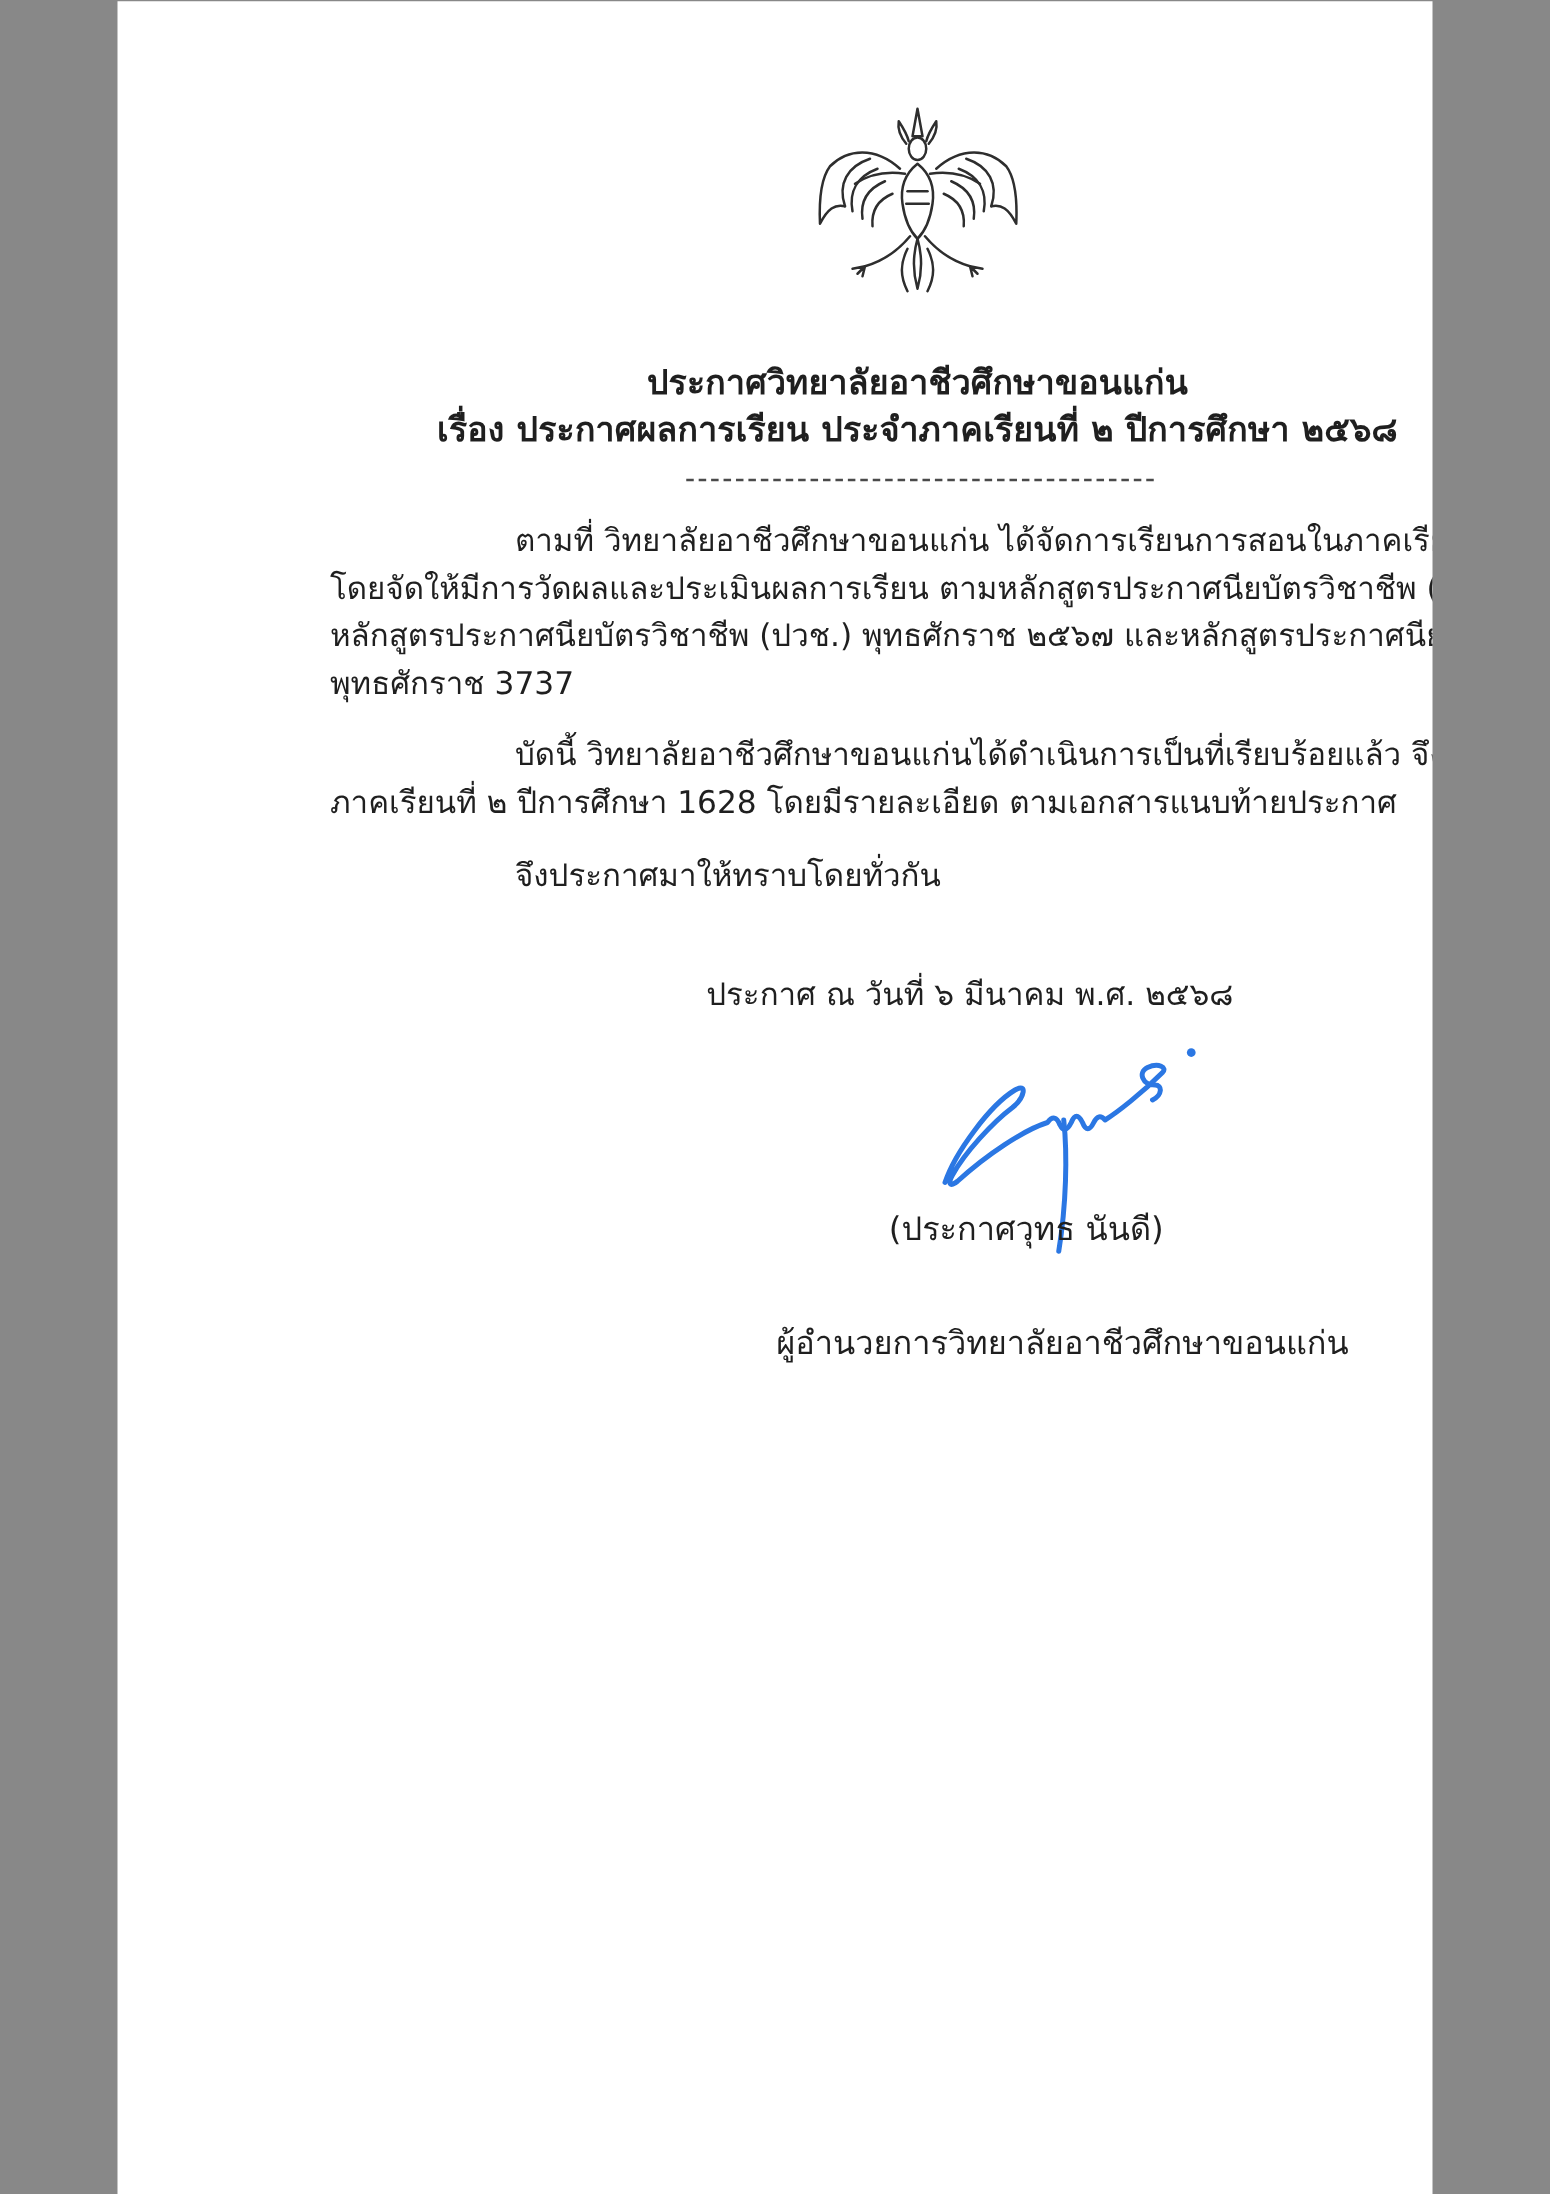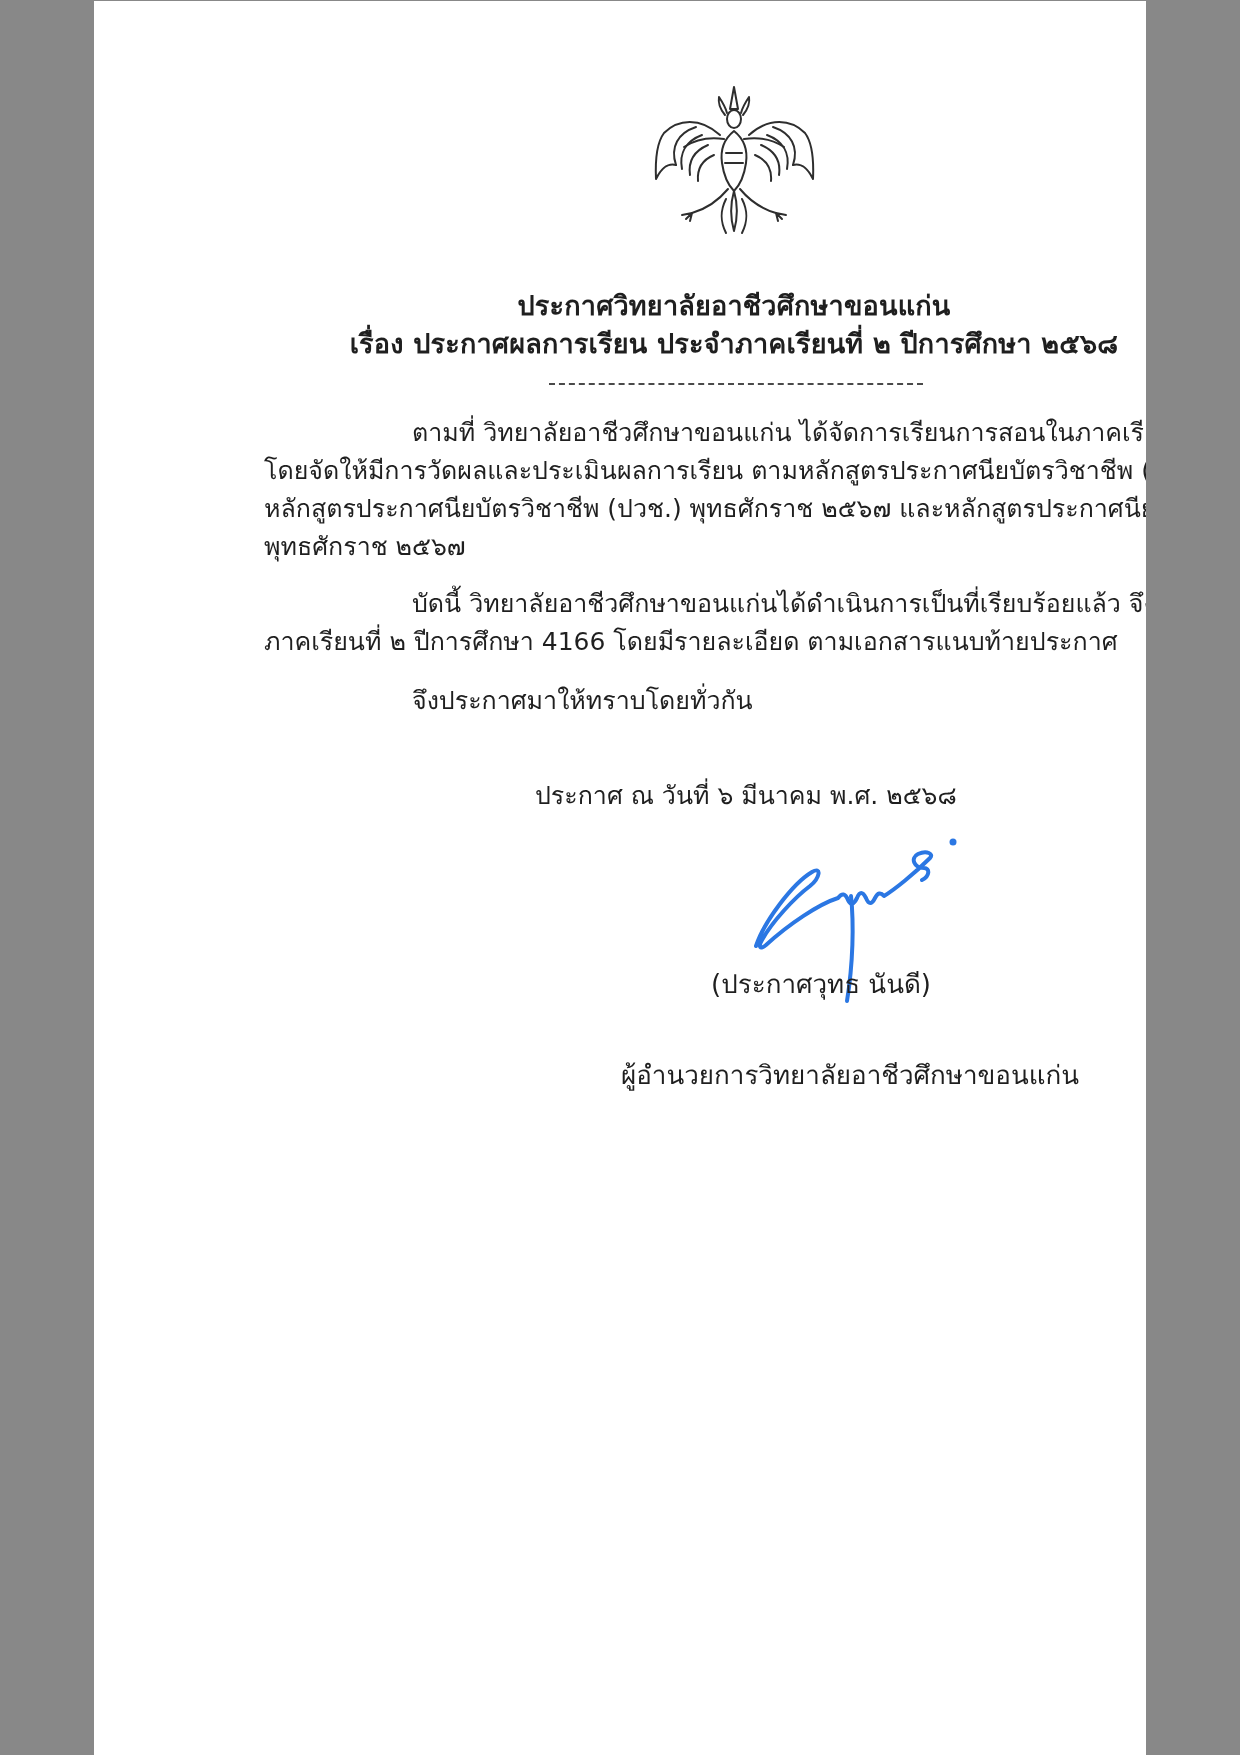--- a/index.html
+++ b/index.html
@@ -18,21 +18,21 @@
   .divider{
     left:455px;top:382px;width:374px;height:0;
     border-top:2px dashed #4a4a4a;
   }
   .bodyline{
     left:170px;width:960px;
     font-size:25px;line-height:38px;white-space:nowrap;
   }
   .indent{padding-left:148px;}
   .dateline{
-    left:441px;font-size:25px;line-height:38px;white-space:nowrap;
+    left:471px;font-size:25px;line-height:38px;white-space:nowrap;
   }
   .sigblock{left:527px;width:400px;text-align:center;font-size:26px;line-height:38px;white-space:nowrap;}
   .emblem-svg{left:558px;top:82px;}
   .signature-svg{left:640px;top:833px;}
   .edge-line{left:1232px;top:0;width:2px;height:1755px;background:#e2e4e6;}
   .edge-mark-yellow{left:1227px;top:528px;width:13px;height:4px;background:#eab836;border-radius:1px;}
   .edge-mark-cyan{left:1222px;top:646px;width:18px;height:5px;background:#3bc3e8;border-radius:1px;}
 </style>
 </head>
 <body>
@@ -69,24 +69,24 @@
   </svg>
 
   <div class="abs center-col title" style="top:283px;">ประกาศวิทยาลัยอาชีวศึกษาขอนแก่น</div>
   <div class="abs center-col title" style="top:321px;">เรื่อง ประกาศผลการเรียน ประจำภาคเรียนที่ ๒ ปีการศึกษา ๒๕๖๘</div>
 
   <div class="abs divider"></div>
 
   <div class="abs bodyline indent" style="top:413px;">ตามที่ วิทยาลัยอาชีวศึกษาขอนแก่น ได้จัดการเรียนการสอนในภาคเรียนที่ ๒ ปีการศึกษา ๒๕๖๘</div>
   <div class="abs bodyline" style="top:451px;">โดยจัดให้มีการวัดผลและประเมินผลการเรียน ตามหลักสูตรประกาศนียบัตรวิชาชีพ (ปวช.) พุทธศักราช ๒๕๖๒</div>
   <div class="abs bodyline" style="top:489px;">หลักสูตรประกาศนียบัตรวิชาชีพ (ปวช.) พุทธศักราช ๒๕๖๗ และหลักสูตรประกาศนียบัตรวิชาชีพชั้นสูง (ปวส.)</div>
-  <div class="abs bodyline" style="top:527px;">พุทธศักราช ๒๕๖๗</div>
+  <div class="abs bodyline" style="top:527px;">พุทธศักราช 3737</div>
 
   <div class="abs bodyline indent" style="top:584px;">บัดนี้ วิทยาลัยอาชีวศึกษาขอนแก่นได้ดำเนินการเป็นที่เรียบร้อยแล้ว จึงประกาศผลการเรียน</div>
-  <div class="abs bodyline" style="top:622px;">ภาคเรียนที่ ๒ ปีการศึกษา 4166 โดยมีรายละเอียด ตามเอกสารแนบท้ายประกาศ</div>
+  <div class="abs bodyline" style="top:622px;">ภาคเรียนที่ ๒ ปีการศึกษา 1628 โดยมีรายละเอียด ตามเอกสารแนบท้ายประกาศ</div>
 
   <div class="abs bodyline indent" style="top:681px;">จึงประกาศมาให้ทราบโดยทั่วกัน</div>
 
   <div class="abs dateline" style="top:776px;">ประกาศ ณ วันที่ ๖ มีนาคม พ.ศ. ๒๕๖๘</div>
 
   <svg class="abs signature-svg" width="230" height="175" viewBox="0 0 230 175" fill="none" stroke-linecap="round" stroke-linejoin="round">
     <path stroke="#2b77e3" stroke-width="4" d="M22,112 C30,88 58,50 78,38 C88,32 86,44 76,52 C60,64 38,88 28,106 C24,113 26,116 32,111 C55,90 85,70 104,64 Q110,56 114,66 Q118,74 123,64 Q127,54 132,64 Q136,74 141,64 Q145,56 150,62 C160,56 180,40 196,24 C200,20 193,16 184,20 C176,24 180,34 190,34 C196,34 196,42 188,46"></path>
     <path stroke="#2b77e3" stroke-width="4" d="M117,62 C120,90 119,130 113,167"></path>
     <circle fill="#2b77e3" cx="219" cy="8" r="3.5" stroke="none"></circle>
   </svg>

